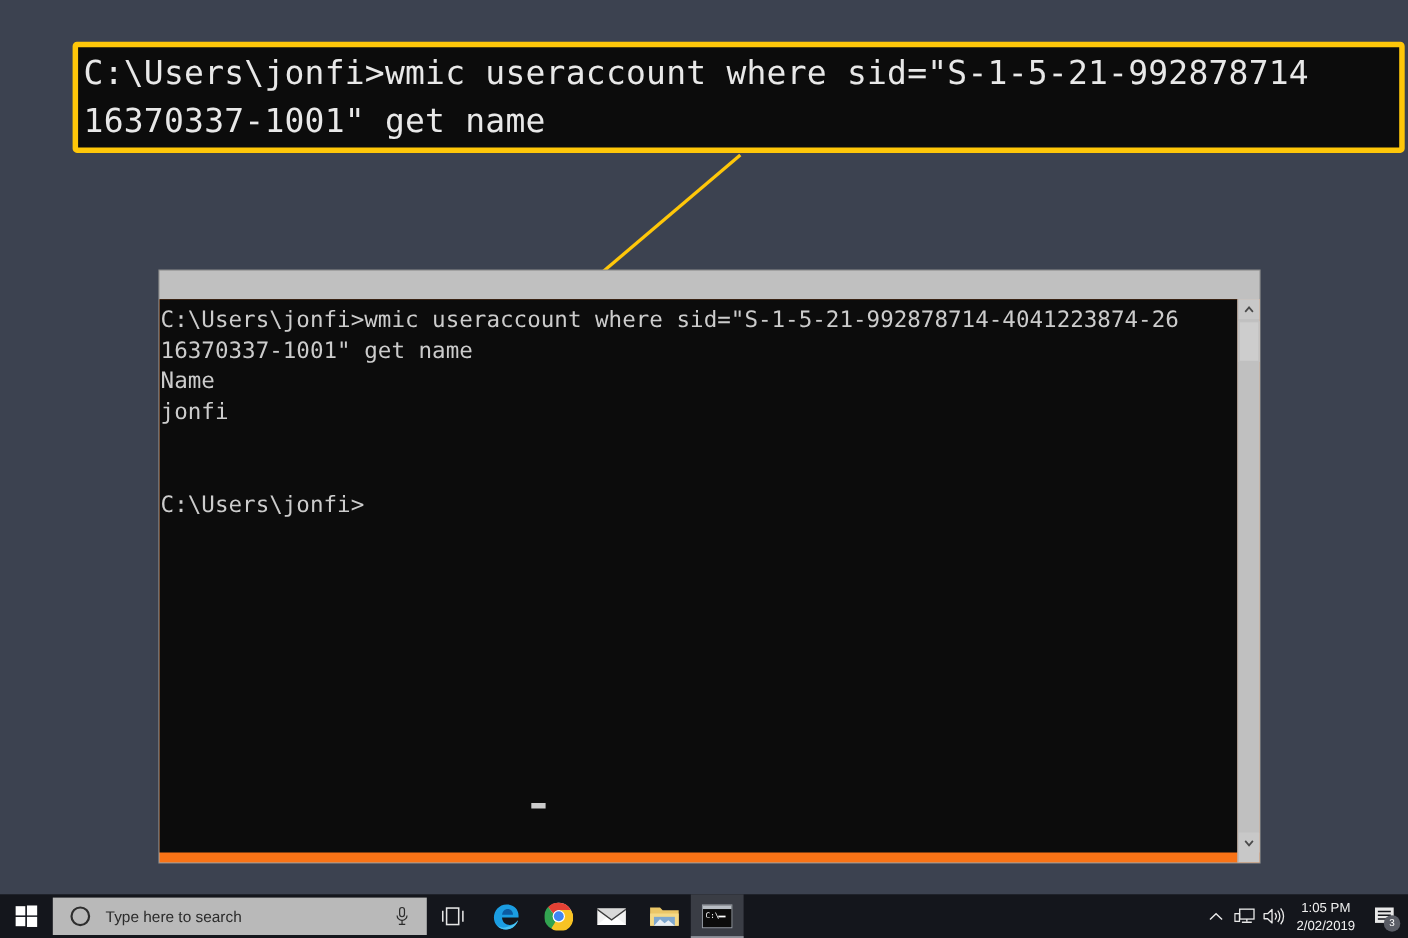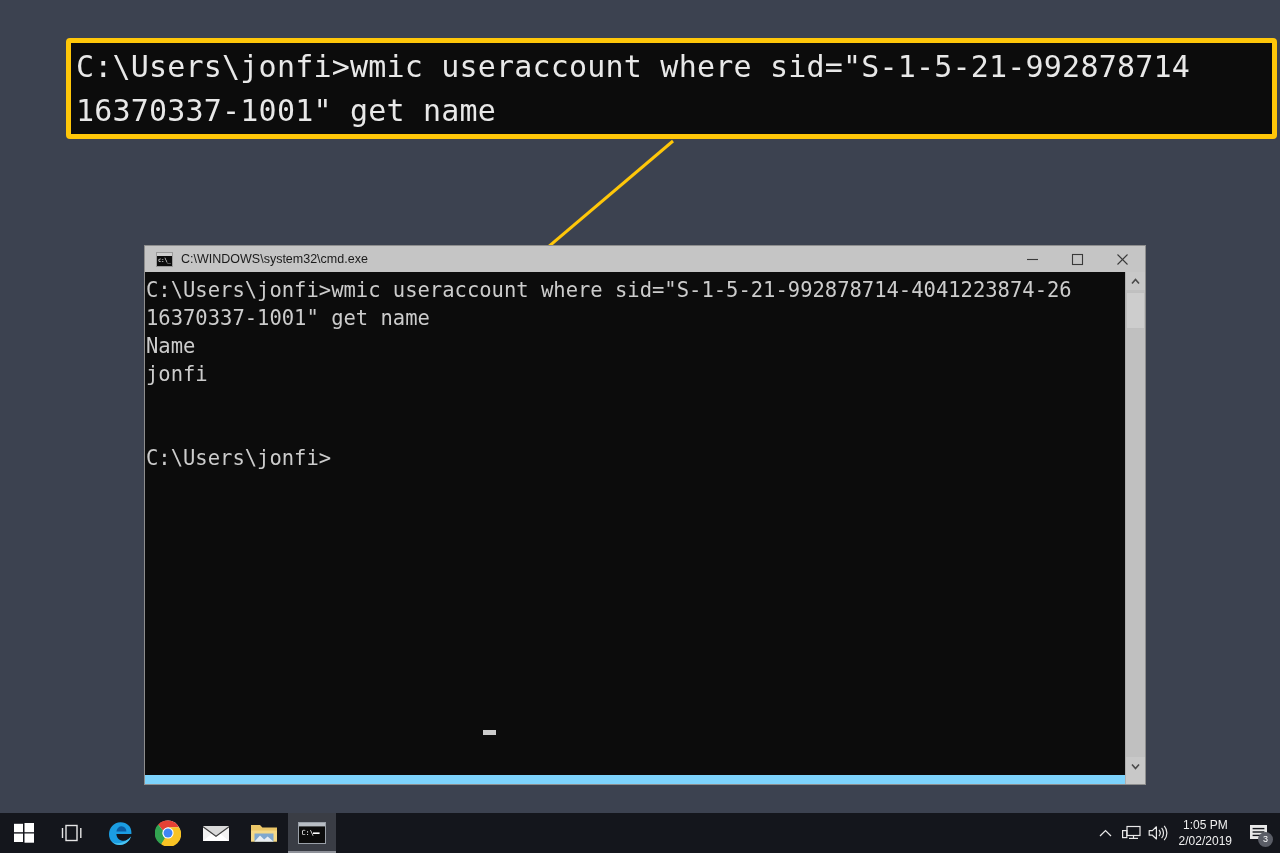--- a/index.html
+++ b/index.html
@@ -126,21 +126,21 @@
     position: relative;
   }
   .win-btn svg { display: block; }
 
   #cmd-body {
     position: absolute;
     left: 0;
     top: 26px;
     width: 1000px;
     height: 512px;
-    background: #7dd3fc;
+    background: #f97316;
     box-sizing: border-box;
     padding: 0 0 9px 0;
   }
   #cmd-console {
     position: absolute;
     left: 0;
     top: 0;
     width: 980px;
     height: 503px;
     background: #0c0c0c;
@@ -321,43 +321,20 @@
 16370337-1001" get name</div>
 </div>
 
 <svg id="leader" viewBox="0 0 1280 853" width="1280" height="853">
   <line x1="673" y1="141" x2="468" y2="315" stroke="#ffc709" stroke-width="3"></line>
   <circle cx="466" cy="316" r="6" fill="#ffc709"></circle>
 </svg>
 
 <div id="cmd-window">
 
-  <div id="cmd-titlebar">
-    <div id="cmd-title-icon"></div>
-    <div id="cmd-title-text">C:\WINDOWS\system32\cmd.exe</div>
-
-    <div class="win-btns">
-      <div class="win-btn">
-        <svg width="13" height="13" viewBox="0 0 13 13">
-          <line x1="1" y1="6.5" x2="12" y2="6.5" stroke="#3a3a3a" stroke-width="1.1"></line>
-        </svg>
-      </div>
-      <div class="win-btn">
-        <svg width="13" height="13" viewBox="0 0 13 13">
-          <rect x="1.5" y="1.5" width="10" height="10" fill="none" stroke="#3a3a3a" stroke-width="1.1"></rect>
-        </svg>
-      </div>
-      <div class="win-btn">
-        <svg width="13" height="13" viewBox="0 0 13 13">
-          <line x1="1.5" y1="1.5" x2="11.5" y2="11.5" stroke="#3a3a3a" stroke-width="1.1"></line>
-          <line x1="11.5" y1="1.5" x2="1.5" y2="11.5" stroke="#3a3a3a" stroke-width="1.1"></line>
-        </svg>
-      </div>
-    </div>
-  </div>
 
   <div id="cmd-body">
 
     <div id="cmd-console">
       <div id="console-text">C:\Users\jonfi&gt;wmic useraccount where sid="S-1-5-21-992878714-4041223874-26
 16370337-1001" get name
 Name
 jonfi
 
 
@@ -387,20 +364,32 @@
 
   <div id="start-button">
     <svg width="20" height="20" viewBox="0 0 20 20">
       <rect x="0" y="0.8" width="9" height="8.4" fill="#ffffff"></rect>
       <rect x="10.5" y="0" width="9.5" height="9.2" fill="#ffffff"></rect>
       <rect x="0" y="10.6" width="9" height="8.4" fill="#ffffff"></rect>
       <rect x="10.5" y="10.5" width="9.5" height="9.2" fill="#ffffff"></rect>
     </svg>
   </div>
 
+  <div id="search-box">
+    <div id="cortana-icon"></div>
+    <div id="search-placeholder">Type here to search</div>
+    <div id="mic-icon">
+      <svg width="13" height="18" viewBox="0 0 13 18">
+        <rect x="4.3" y="1" width="4.4" height="8.4" rx="2.2" fill="none" stroke="#2b2b2b" stroke-width="1.1"></rect>
+        <path d="M2 8.2 a4.5 4.5 0 0 0 9 0" fill="none" stroke="#2b2b2b" stroke-width="1.1"></path>
+        <line x1="6.5" y1="12.7" x2="6.5" y2="16" stroke="#2b2b2b" stroke-width="1.1"></line>
+        <line x1="3.6" y1="16.3" x2="9.4" y2="16.3" stroke="#2b2b2b" stroke-width="1.1"></line>
+      </svg>
+    </div>
+  </div>
 
   <div class="tb-item">
     <svg width="22" height="18" viewBox="0 0 22 18">
       <rect x="5" y="1.5" width="11" height="15" fill="none" stroke="#e6e6e6" stroke-width="1.4"></rect>
       <line x1="1.5" y1="4" x2="1.5" y2="14" stroke="#e6e6e6" stroke-width="1.4"></line>
       <line x1="19.8" y1="4" x2="19.8" y2="14" stroke="#e6e6e6" stroke-width="1.4"></line>
     </svg>
   </div>
 
   <div class="tb-item">

